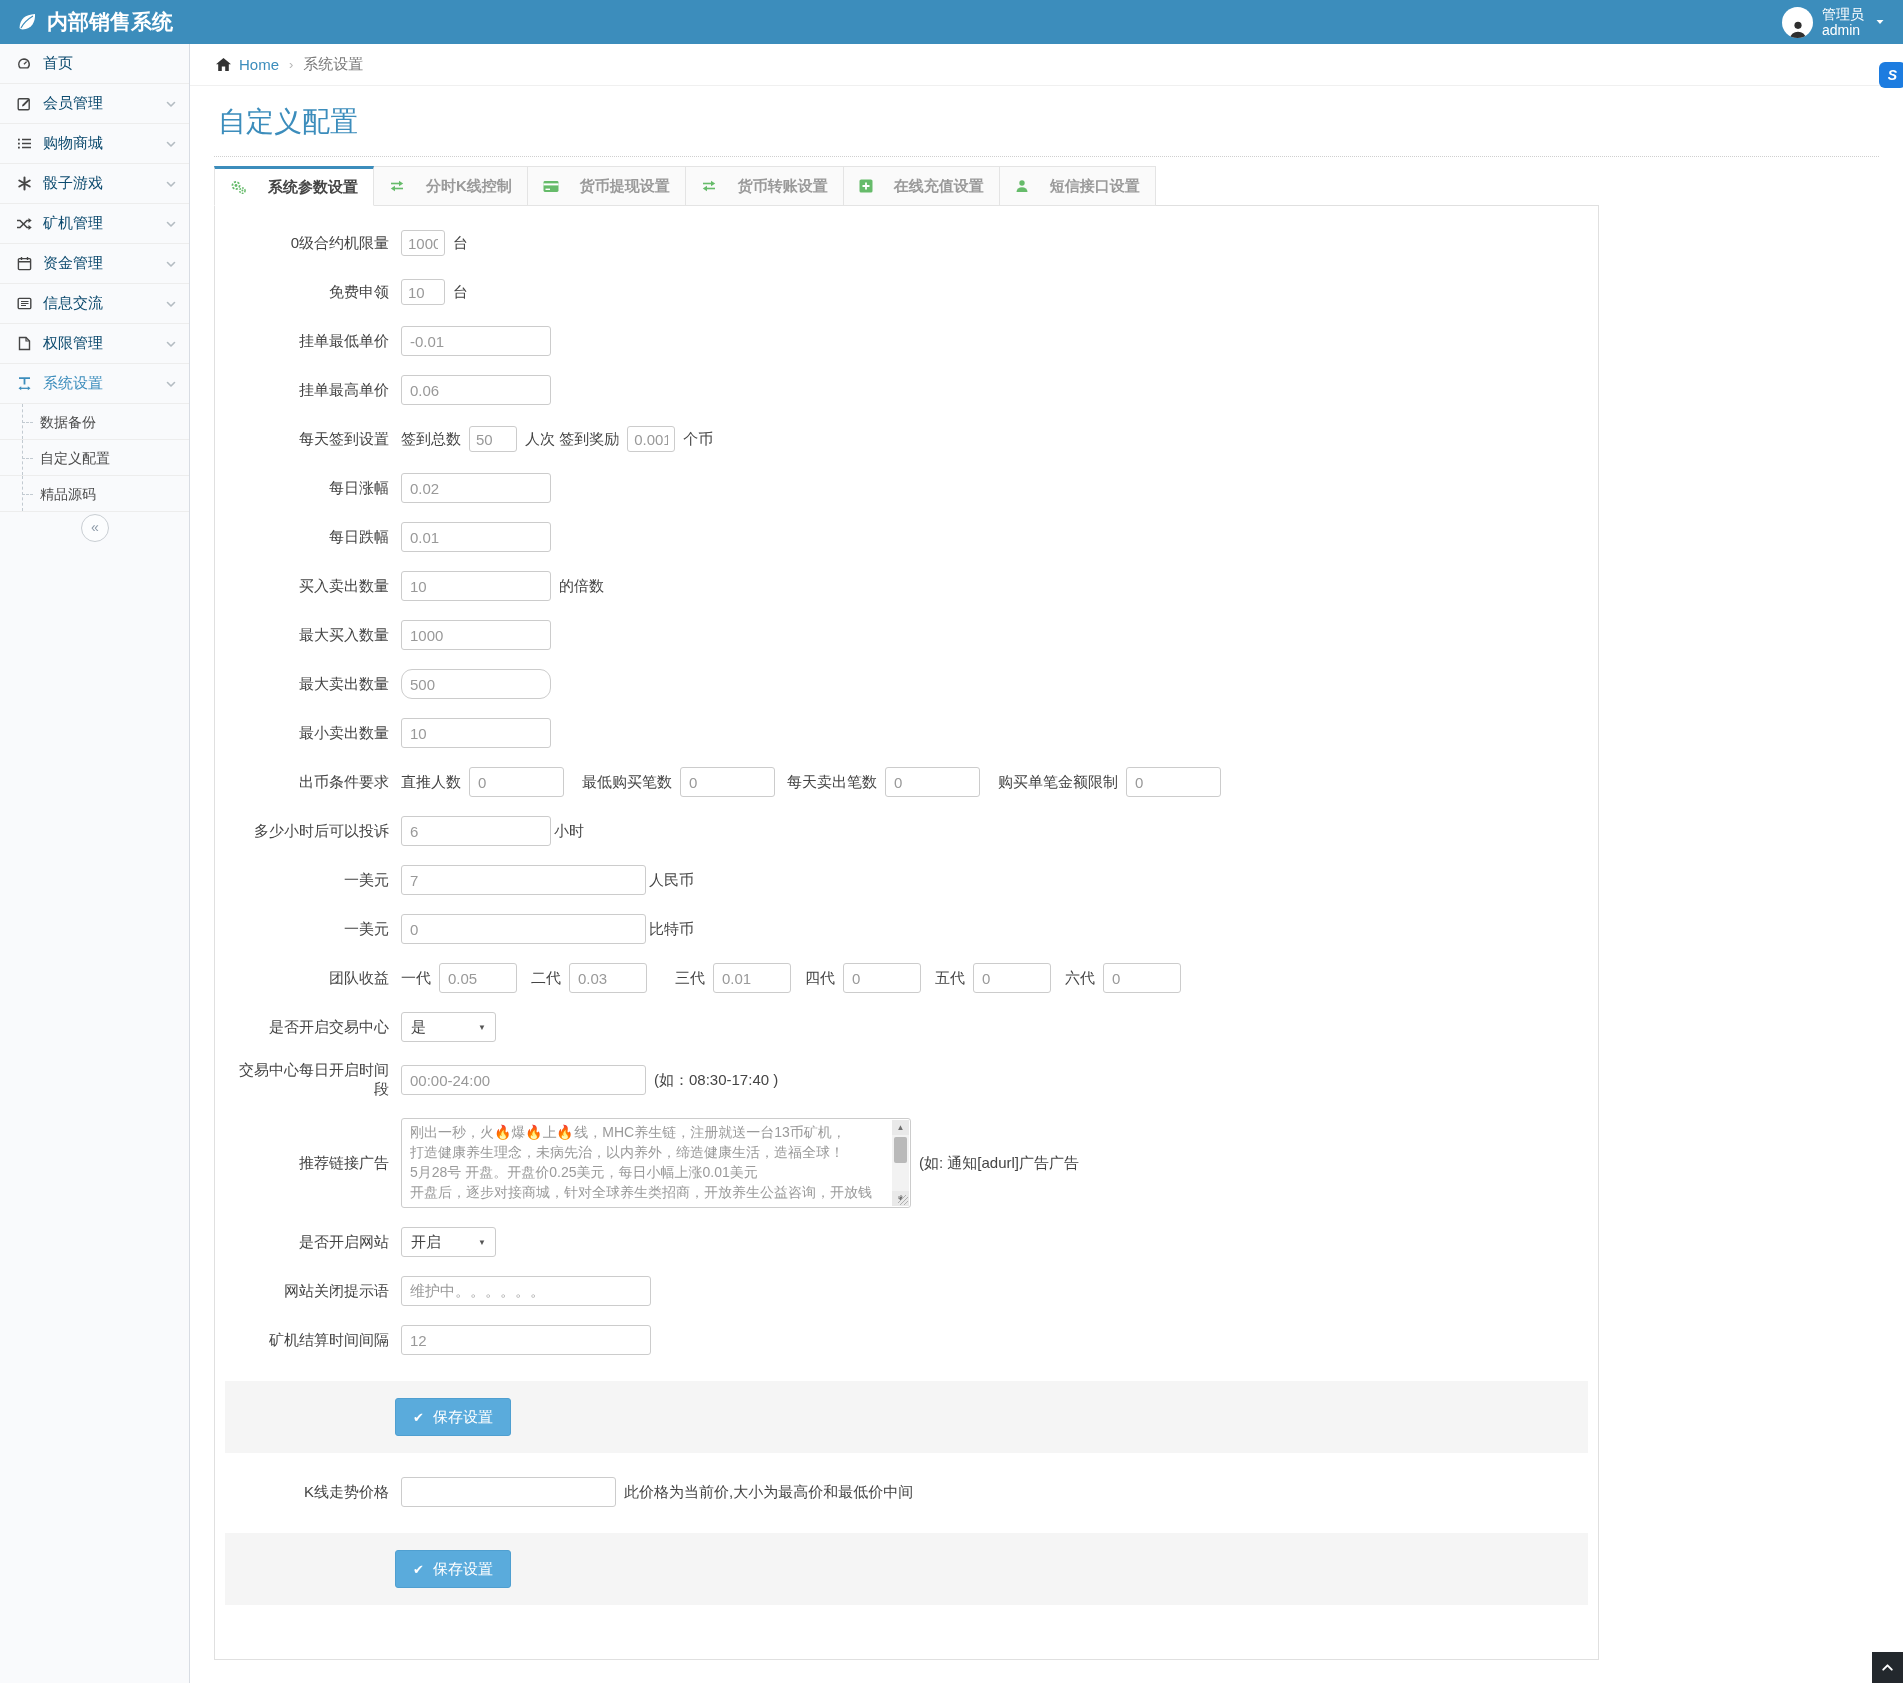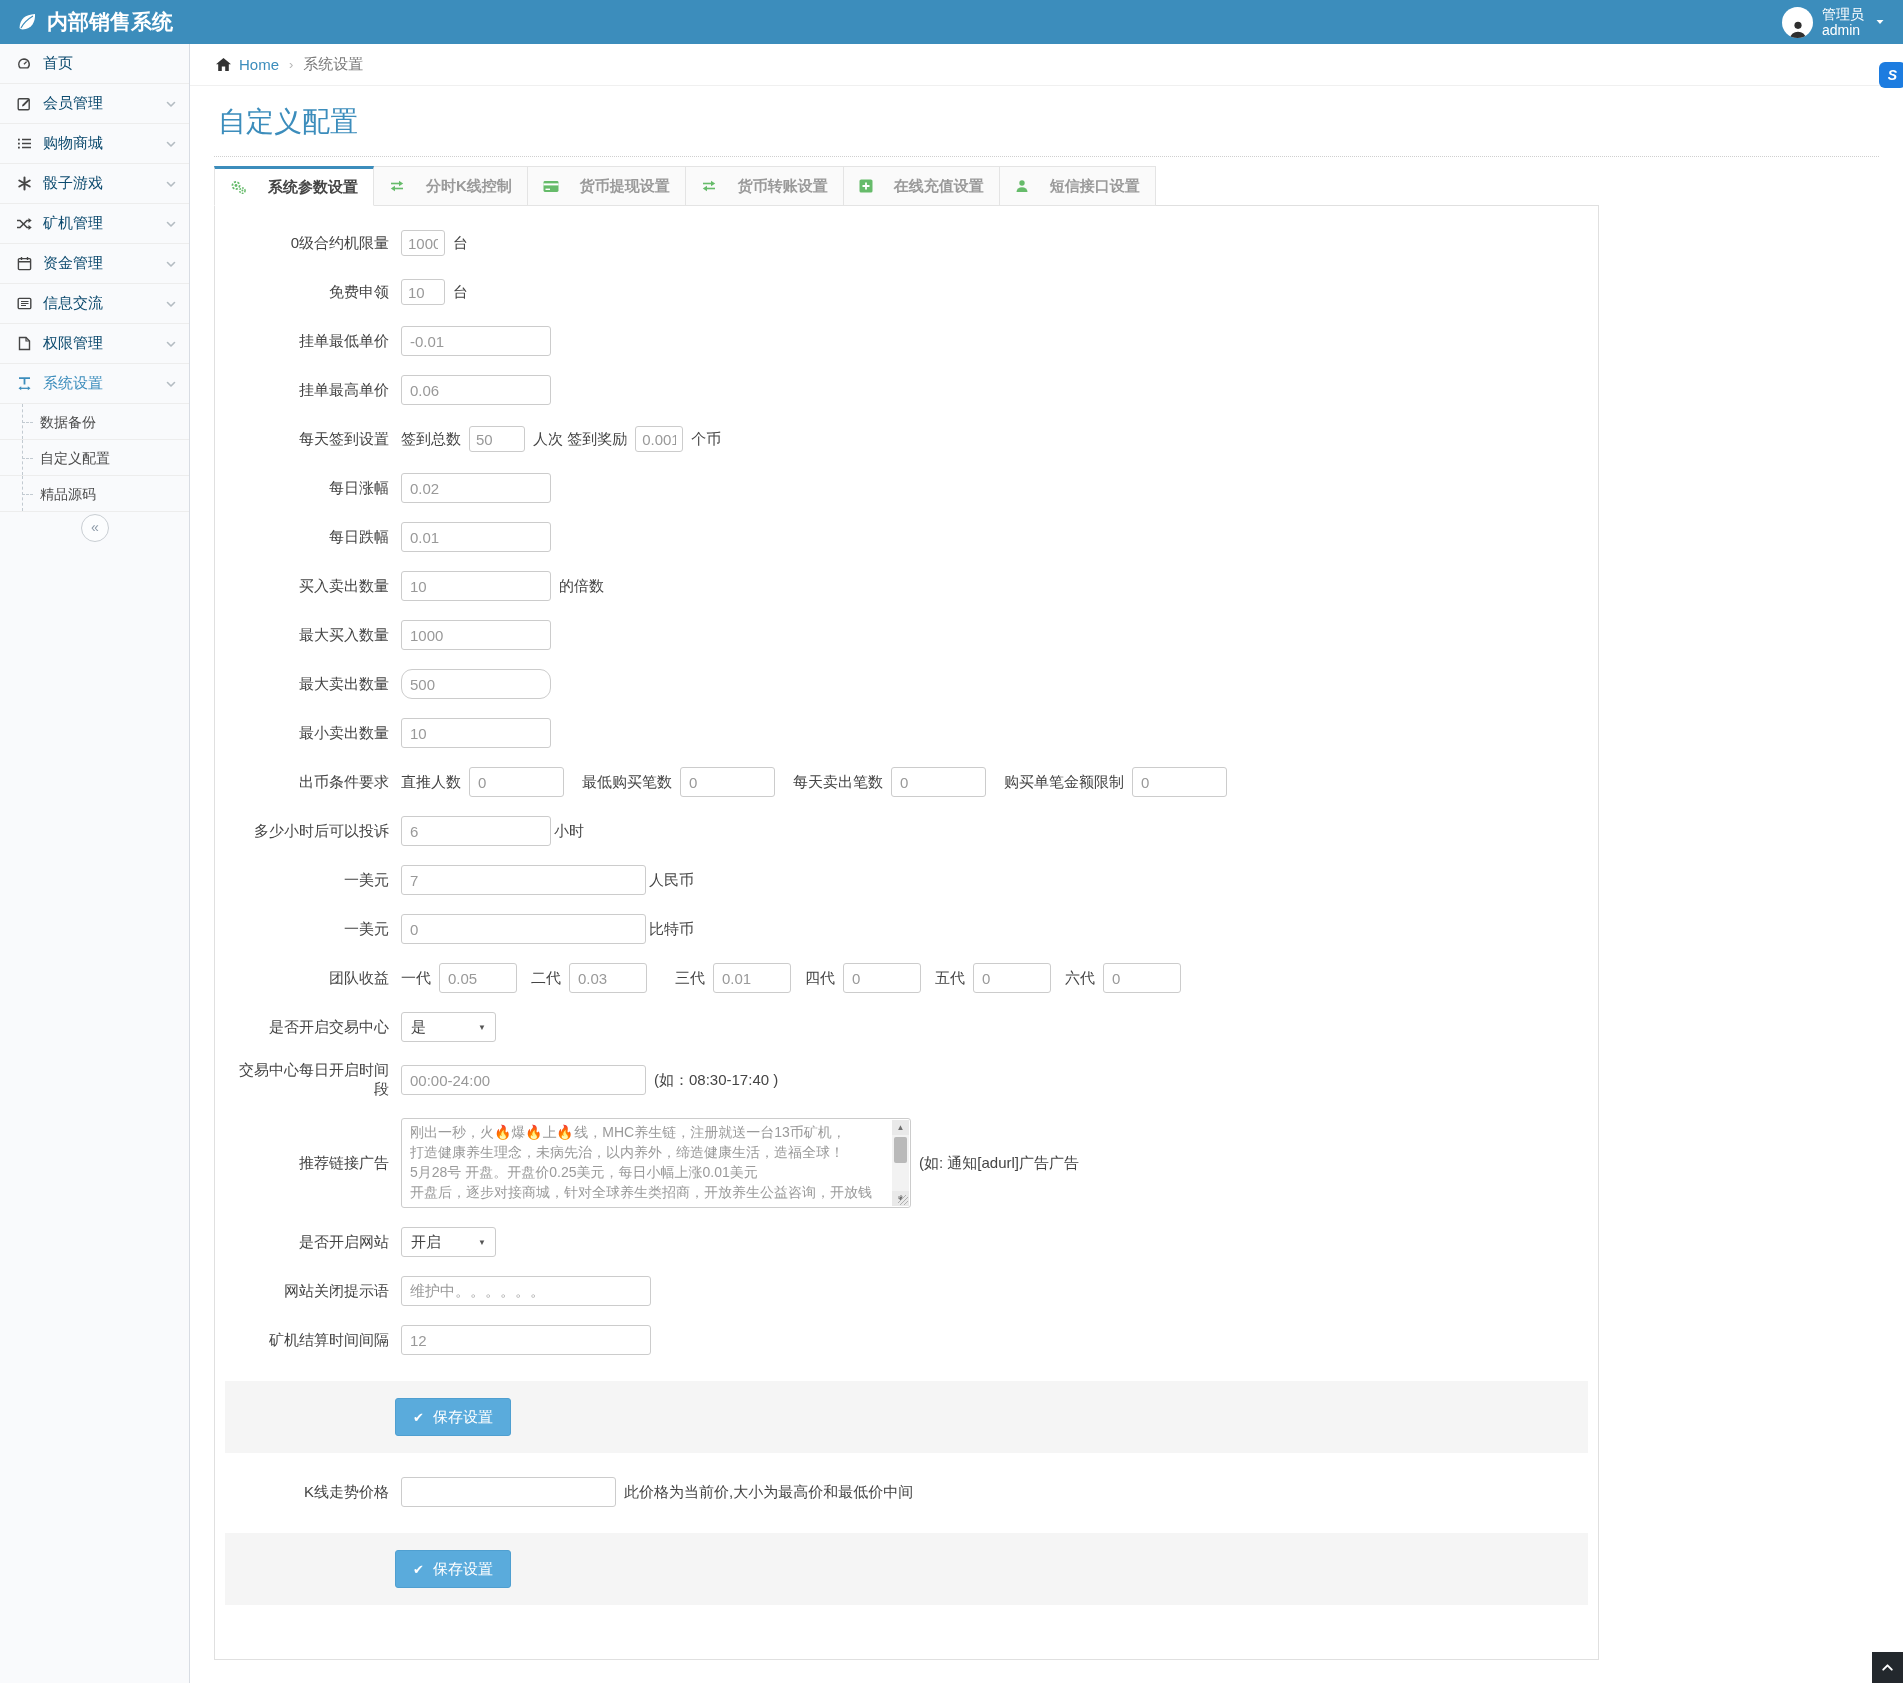--- a/index.html
+++ b/index.html
@@ -353,21 +353,21 @@
           <div class="frow">
             <div class="flabel">挂单最高单价</div>
             <div class="ffields">
               <input class="fi" value="0.06" style="width: 150px;">
             </div>
           </div>
           <div class="frow">
             <div class="flabel">每天签到设置</div>
             <div class="ffields">
               <span class="ftext">签到总数</span>
-              <input class="fi fi-sm" value="50" style="width: 56px;">
+              <input class="fi fi-sm" value="50" style="width: 48px;">
               <span class="ftext">人次 签到奖励</span>
               <input class="fi fi-sm" value="0.001" style="width: 48px;">
               <span class="ftext">个币</span>
             </div>
           </div>
           <div class="frow">
             <div class="flabel">每日涨幅</div>
             <div class="ffields">
               <input class="fi" value="0.02" style="width: 150px;">
             </div>
@@ -403,21 +403,21 @@
               <input class="fi" value="10" style="width: 150px;">
             </div>
           </div>
           <div class="frow">
             <div class="flabel">出币条件要求</div>
             <div class="ffields">
               <span class="ftext">直推人数</span>
               <input class="fi" value="0" style="width: 95px;">
               <span class="ftext" style="margin-left: 18px;">最低购买笔数</span>
               <input class="fi" value="0" style="width: 95px;">
-              <span class="ftext" style="margin-left: 18px; text-align: center;">每天卖出笔数</span>
+              <span class="ftext" style="margin-left: 12px; text-align: center;">每天卖出笔数</span>
               <input class="fi" value="0" style="width: 95px;">
               <span class="ftext" style="margin-left: 18px;">购买单笔金额限制</span>
               <input class="fi" value="0" style="width: 95px;">
             </div>
           </div>
           <div class="frow">
             <div class="flabel">多少小时后可以投诉</div>
             <div class="ffields">
               <input class="fi" value="6" style="width: 150px;">
               <span class="ftext tight">小时</span>

